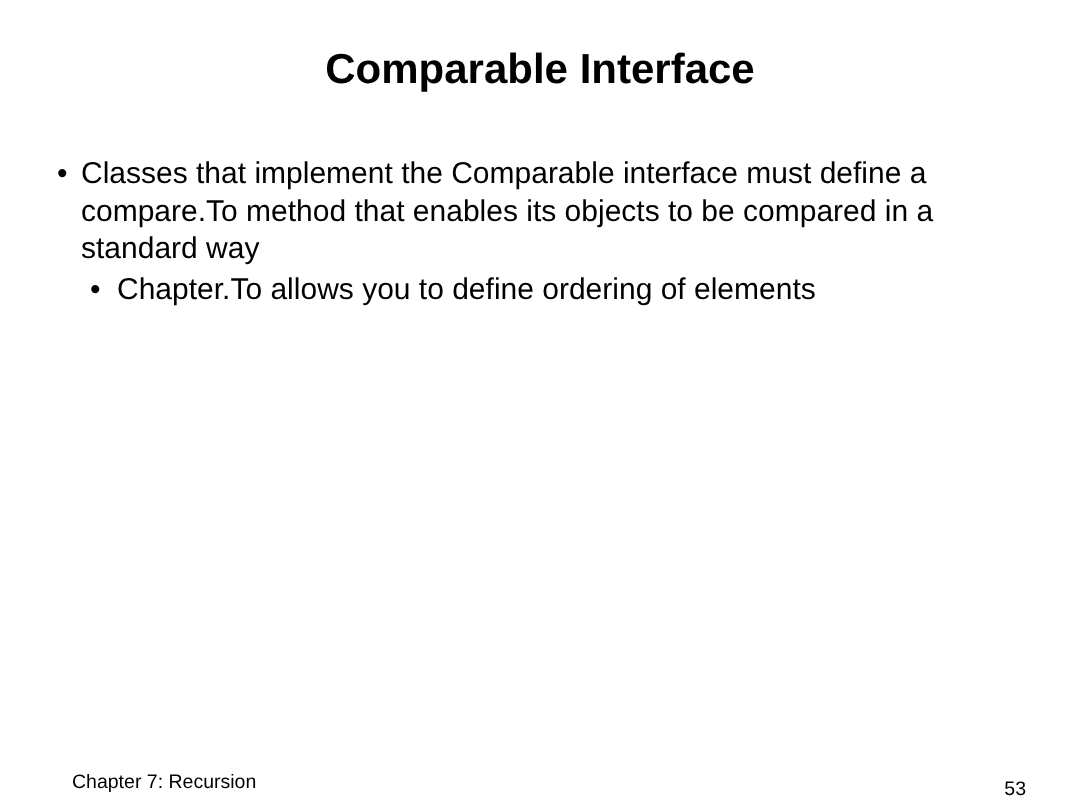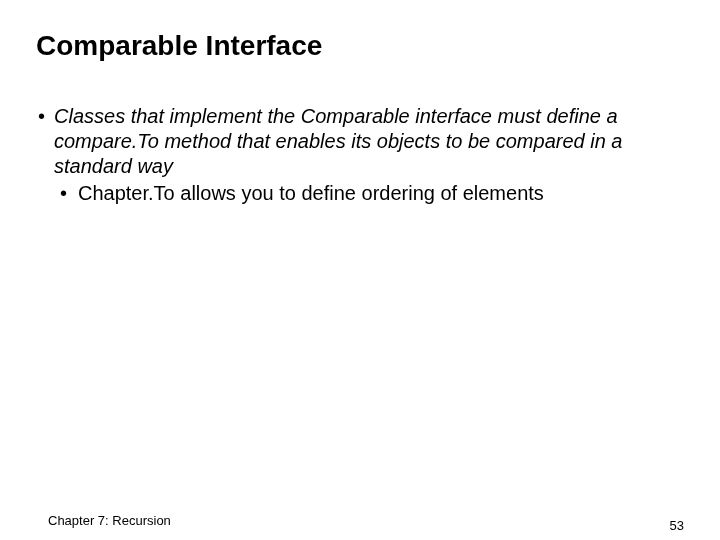--- a/index.html
+++ b/index.html
@@ -1,22 +1,22 @@
 <!DOCTYPE html>
 <html><head>
 <meta charset="utf-8">
 <style>
   * { margin: 0; padding: 0; box-sizing: border-box; }
   html, body { width: 720px; height: 540px; background: #fff; font-family: Arial, Helvetica, sans-serif; color: #000; }
   .slide { width: 720px; height: 540px; position: relative; padding: 24px 36px 0 36px; }
-  .title { font-size: 28px; margin-top: 6px; margin-bottom: 42px; }
+  .title { font-size: 28px; text-align: center; margin-top: 6px; margin-bottom: 42px; }
   .body { font-size: 20px; line-height: 1.25; }
   .b1 { display: flex; align-items: flex-start; }
   .b1 .dot { width: 18px; flex-shrink: 0; text-align: left; padding-left: 2px; }
-  .b1 .txt { flex: 1; font-style: italic; }
+  .b1 .txt { flex: 1; }
   .b2 { display: flex; align-items: flex-start; margin-left: 24px; margin-top: 2px; }
   .b2 .dot { width: 18px; flex-shrink: 0; text-align: left; }
   .b2 .txt { flex: 1; }
   .footer-center { position: absolute; bottom: 12px; left: 0; width: 100%; font-size: 13px; margin-left: 48px; }
   .footer-right { position: absolute; bottom: 7px; right: 36px; font-size: 13px; }
 </style>
 </head>
 <body>
 
 <div class="slide">

